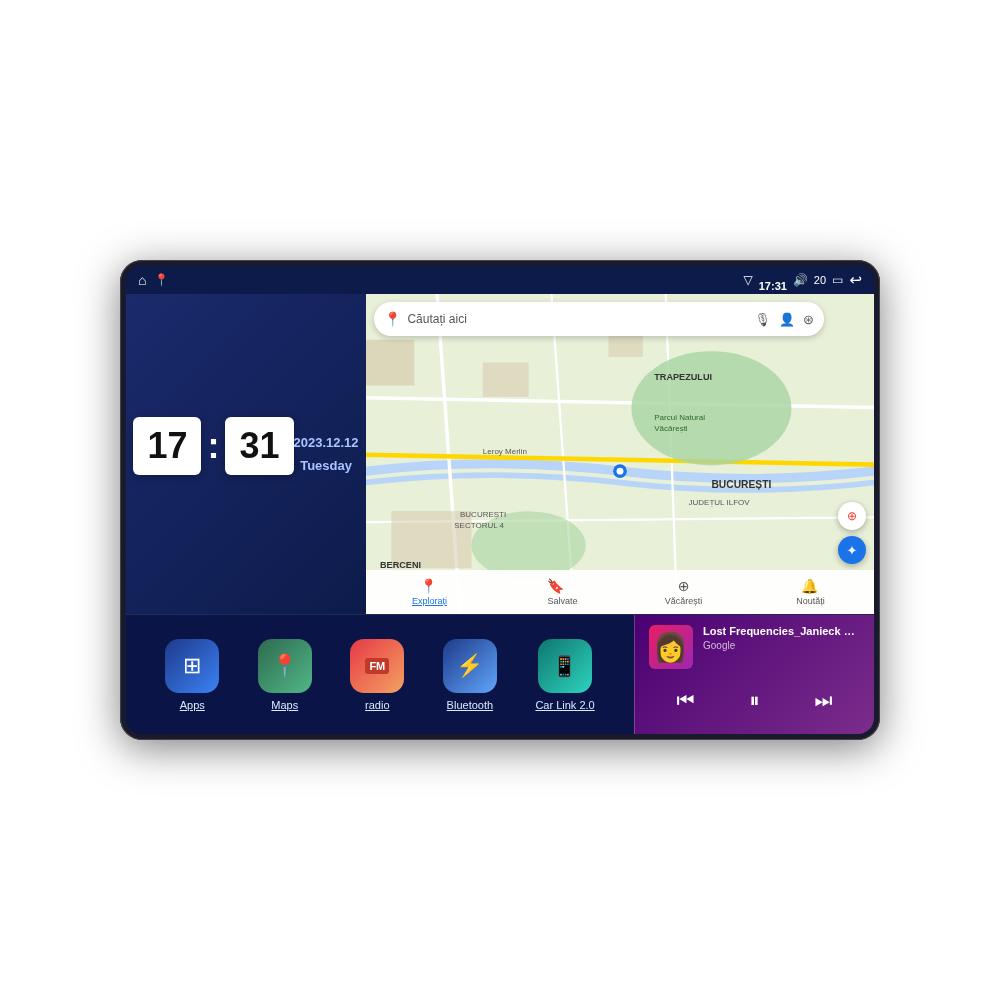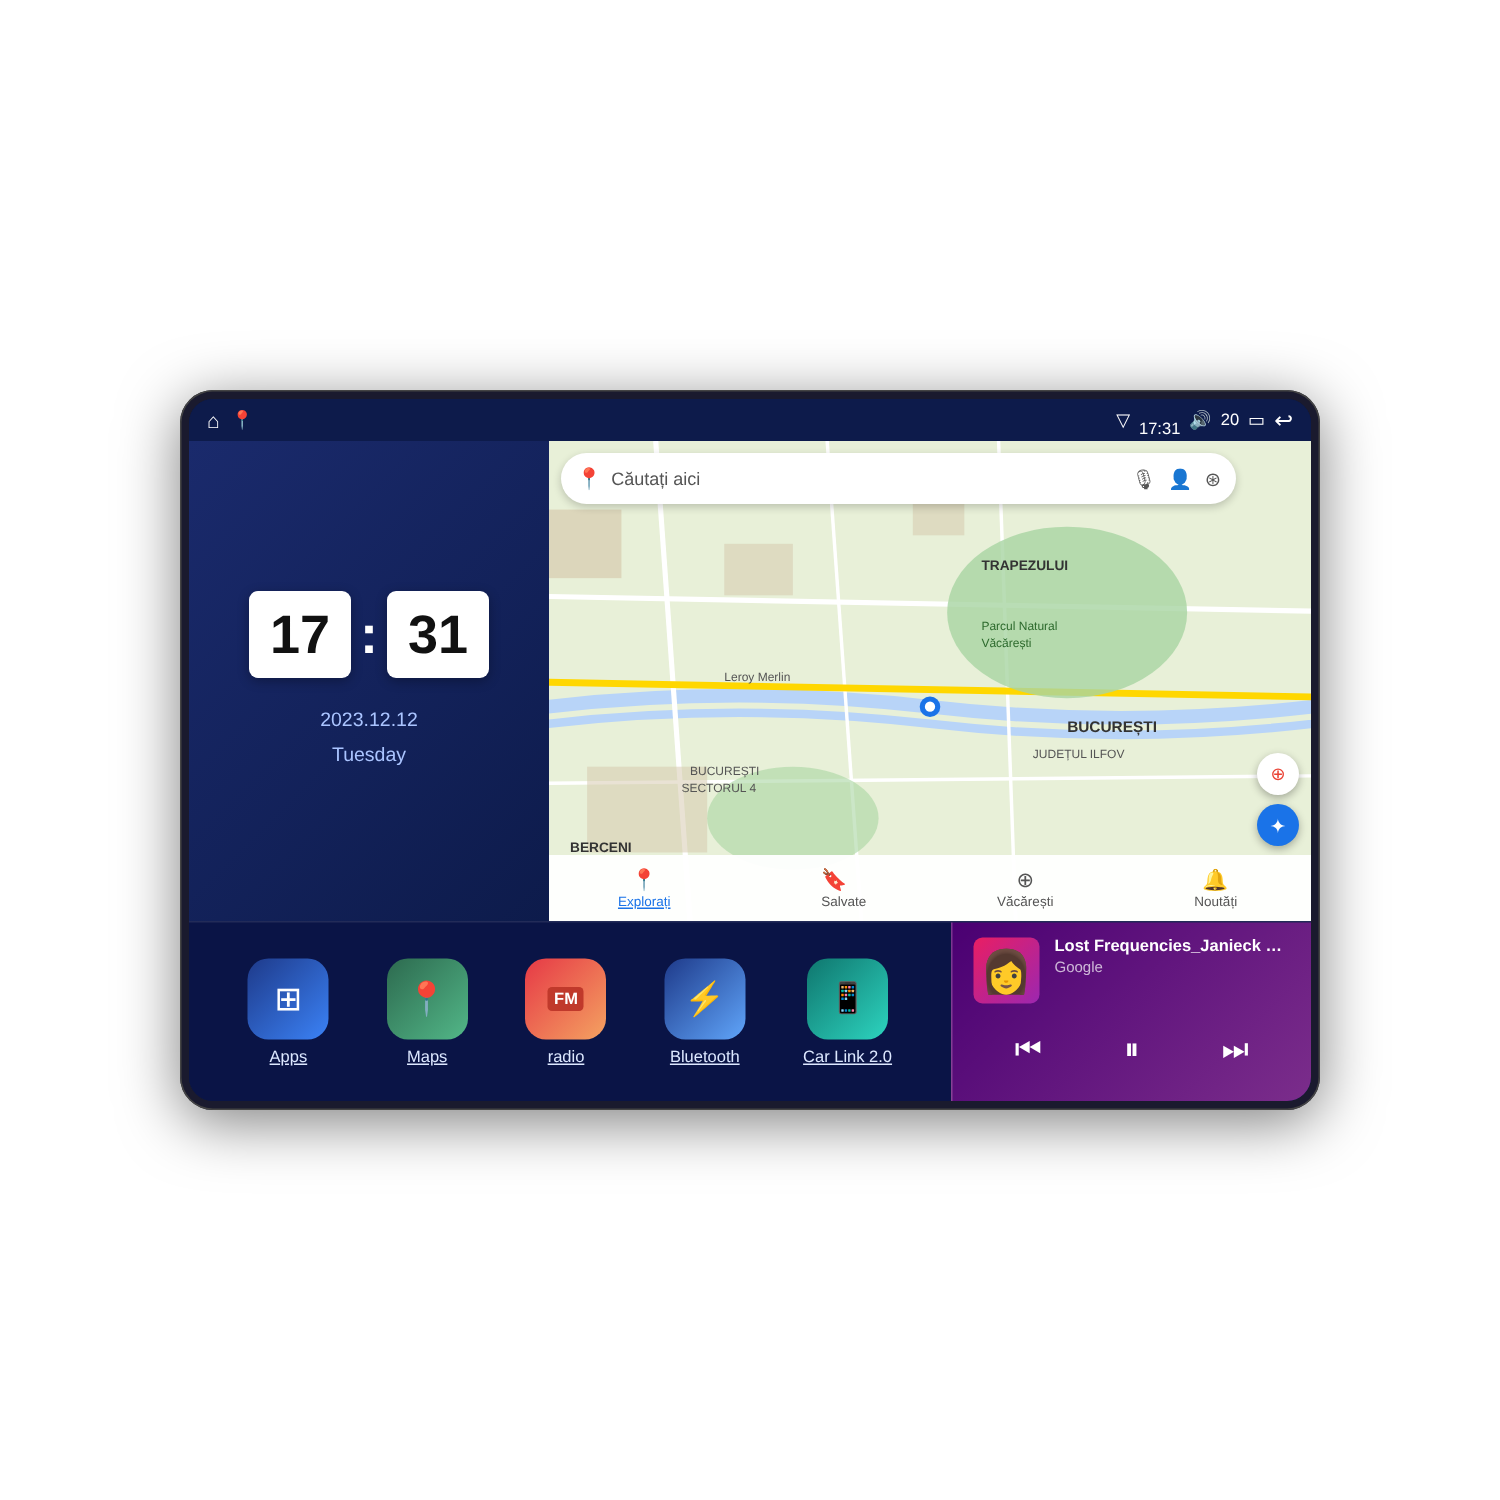--- a/index.html
+++ b/index.html
@@ -76,21 +76,21 @@
       display: flex;
       flex: 1;
       overflow: hidden;
     }
 
     
     .clock-panel {
       width: 240px;
       background: linear-gradient(135deg, #1a2a6c 0%, #0d1b4b 100%);
       display: flex;
-      flex-direction: column;
+      flex-direction: row;
       align-items: center;
       justify-content: center;
       padding: 20px;
       flex-shrink: 0;
     }
     .clock-display {
       display: flex;
       gap: 6px;
       margin-bottom: 16px;
     }
@@ -110,20 +110,21 @@
       font-size: 36px;
       font-weight: bold;
       display: flex;
       align-items: center;
     }
     .clock-date {
       color: #aac4ff;
       font-size: 13px;
       text-align: center;
       line-height: 1.8;
+      font-weight: bold;
     }
 
     
     .map-panel {
       flex: 1;
       background: #e8f0e0;
       position: relative;
       overflow: hidden;
       display: flex;
       flex-direction: column;
@@ -329,21 +330,21 @@
 <div class="device-shell">
   <div class="screen">
 
     <div class="status-bar">
       <div class="status-bar-left">
         <span class="status-icon" style="font-size:14px;">⌂</span>
         <span class="status-icon">📍</span>
       </div>
       <div class="status-bar-right">
         <span class="status-icon">▽</span>
-        <span style="font-weight:400;margin-top:11px;">17:31</span>
+        <span style="font-weight:700;margin-top:11px;">17:31</span>
         <span class="status-icon">🔊</span>
         <span>20</span>
         <span class="status-icon">▭</span>
         <span class="status-icon" style="font-size:15px;">↩</span>
       </div>
     </div>
 
     <div class="main-content">
 
       <div class="top-section">

